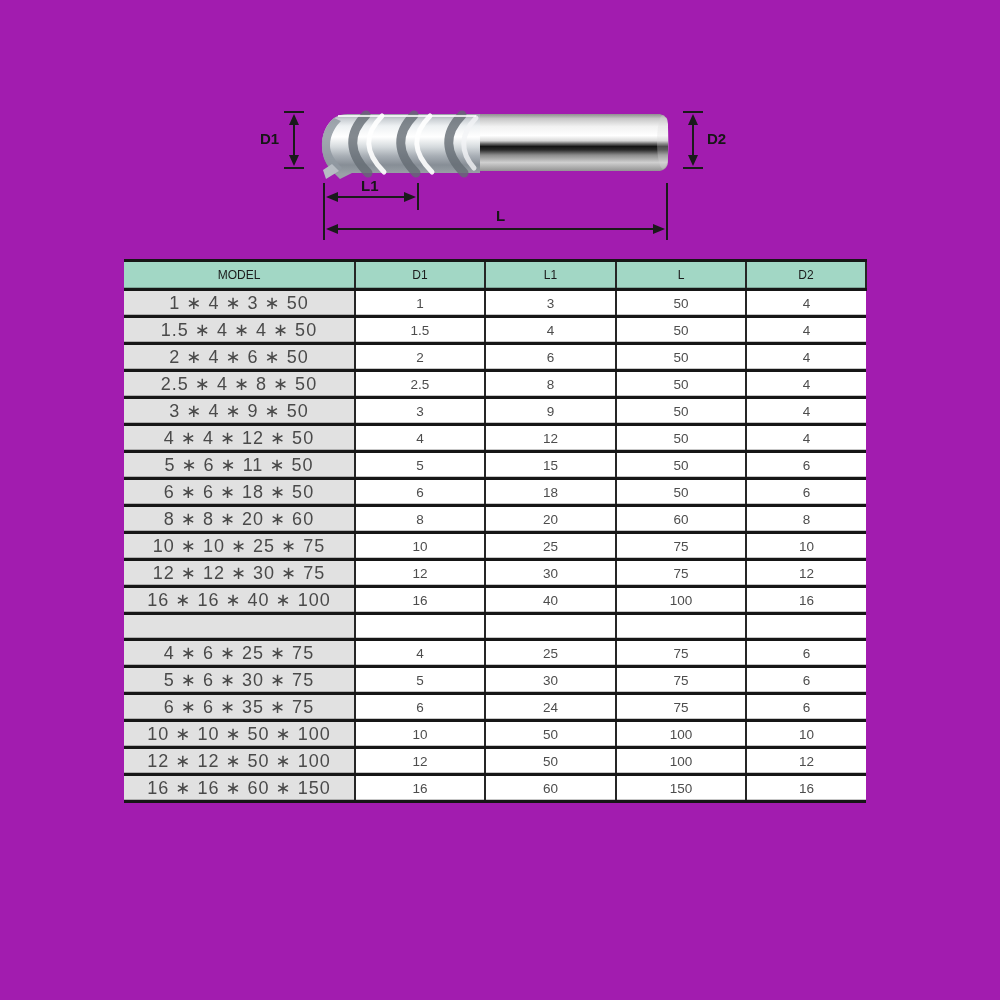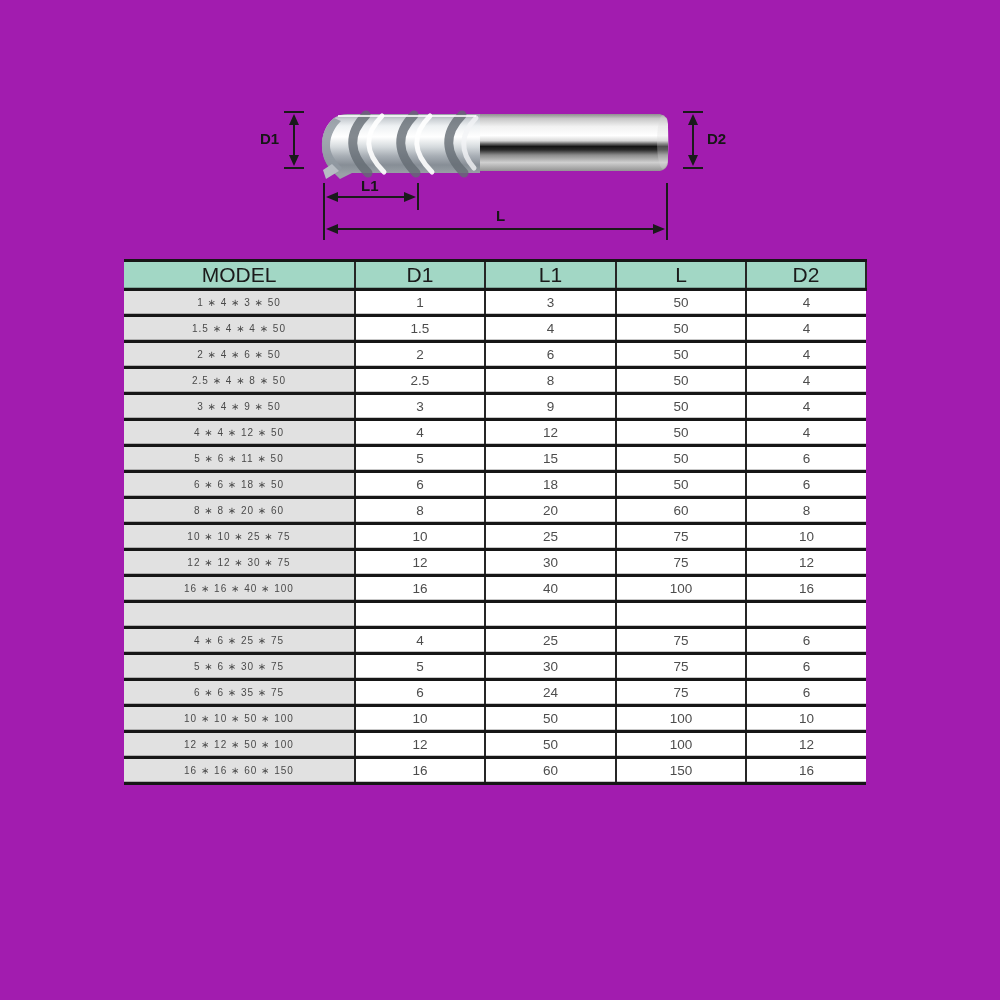--- a/index.html
+++ b/index.html
@@ -18,34 +18,34 @@
   table.spec{
     position:absolute;left:124px;top:259px;
     border-collapse:collapse;table-layout:fixed;width:742px;
   }
   table.spec thead tr{
     border-top:3px solid #161616;
     border-bottom:3px solid #161616;
   }
   table.spec th{
     background:#a2d7c5;height:24px;
-    font-size:21px;font-weight:normal;color:#1b1b1b;
+    font-size:12px;font-weight:normal;color:#1b1b1b;
     text-align:center;vertical-align:middle;
     box-shadow:inset 0 -1px 0 rgba(0,0,0,.22);
   }
   table.spec tbody tr{
     border-bottom:3px solid #161616;height:26px;
   }
   table.spec td{
     background:#ffffff;text-align:center;vertical-align:middle;
     font-size:13.5px;color:#4d4d4d;
     box-shadow:inset 0 -1px 0 rgba(0,0,0,.22);
   }
   table.spec td.model{
-    background:#e1e1e1;letter-spacing:1px;font-size:10px;color:#4a4a4a;
+    background:#e1e1e1;letter-spacing:1px;font-size:18px;color:#4a4a4a;
   }
   table.spec th + th,
   table.spec td + td{border-left:2px solid #262626;}
   table.spec th:last-child{border-right:2px solid #262626;}
 </style>
 </head>
 <body>
 
 <div class="page">
 

